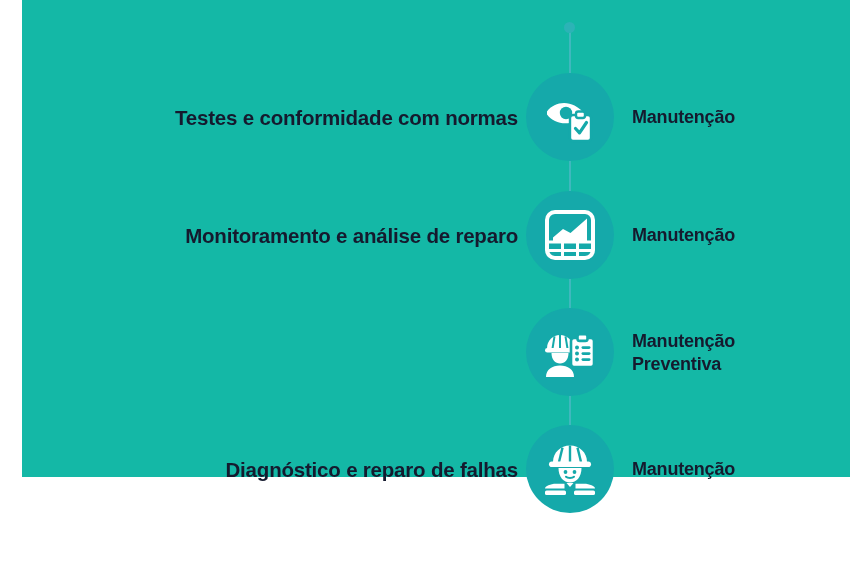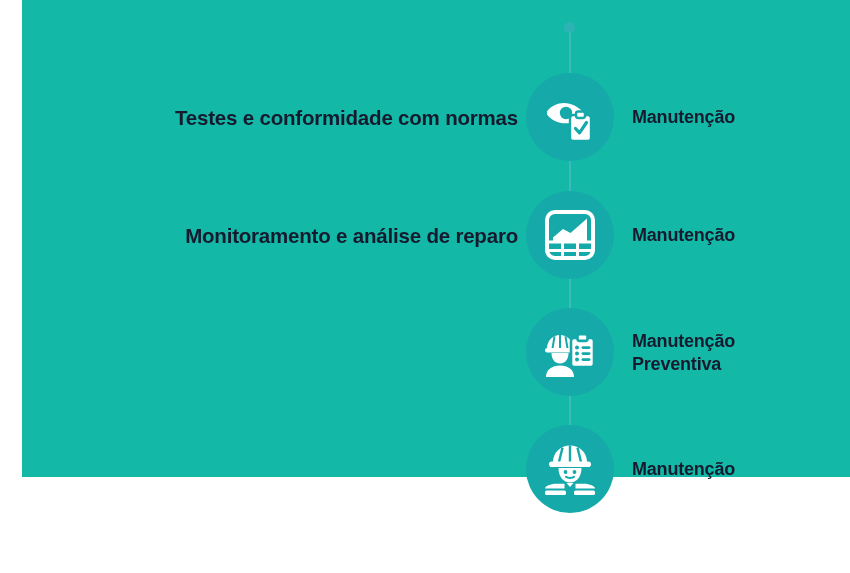--- a/index.html
+++ b/index.html
@@ -188,20 +188,21 @@
       </span>
     </div>
 
     <div class="title">
       <span class="t-line">Manutenção</span>
       <span class="t-line">Preventiva</span>
     </div>
   </div>
 
   <div class="row row-4">
+    <div class="desc">Diagnóstico e reparo de falhas</div>
 
     <div class="badge">
       <span>
         <svg width="56" height="56" viewBox="0 0 56 56" fill="none">
 
           <path d="M11 21 C11 11.5, 18.6 4.5, 28 4.5 C37.4 4.5, 45 11.5, 45 21 Z" fill="#ffffff"></path>
           <path d="M28 4.5 L28 21" stroke="#15A9AA" stroke-width="2.4"></path>
           <path d="M20.5 6.6 L17 21" stroke="#15A9AA" stroke-width="2.4"></path>
           <path d="M35.5 6.6 L39 21" stroke="#15A9AA" stroke-width="2.4"></path>
 

